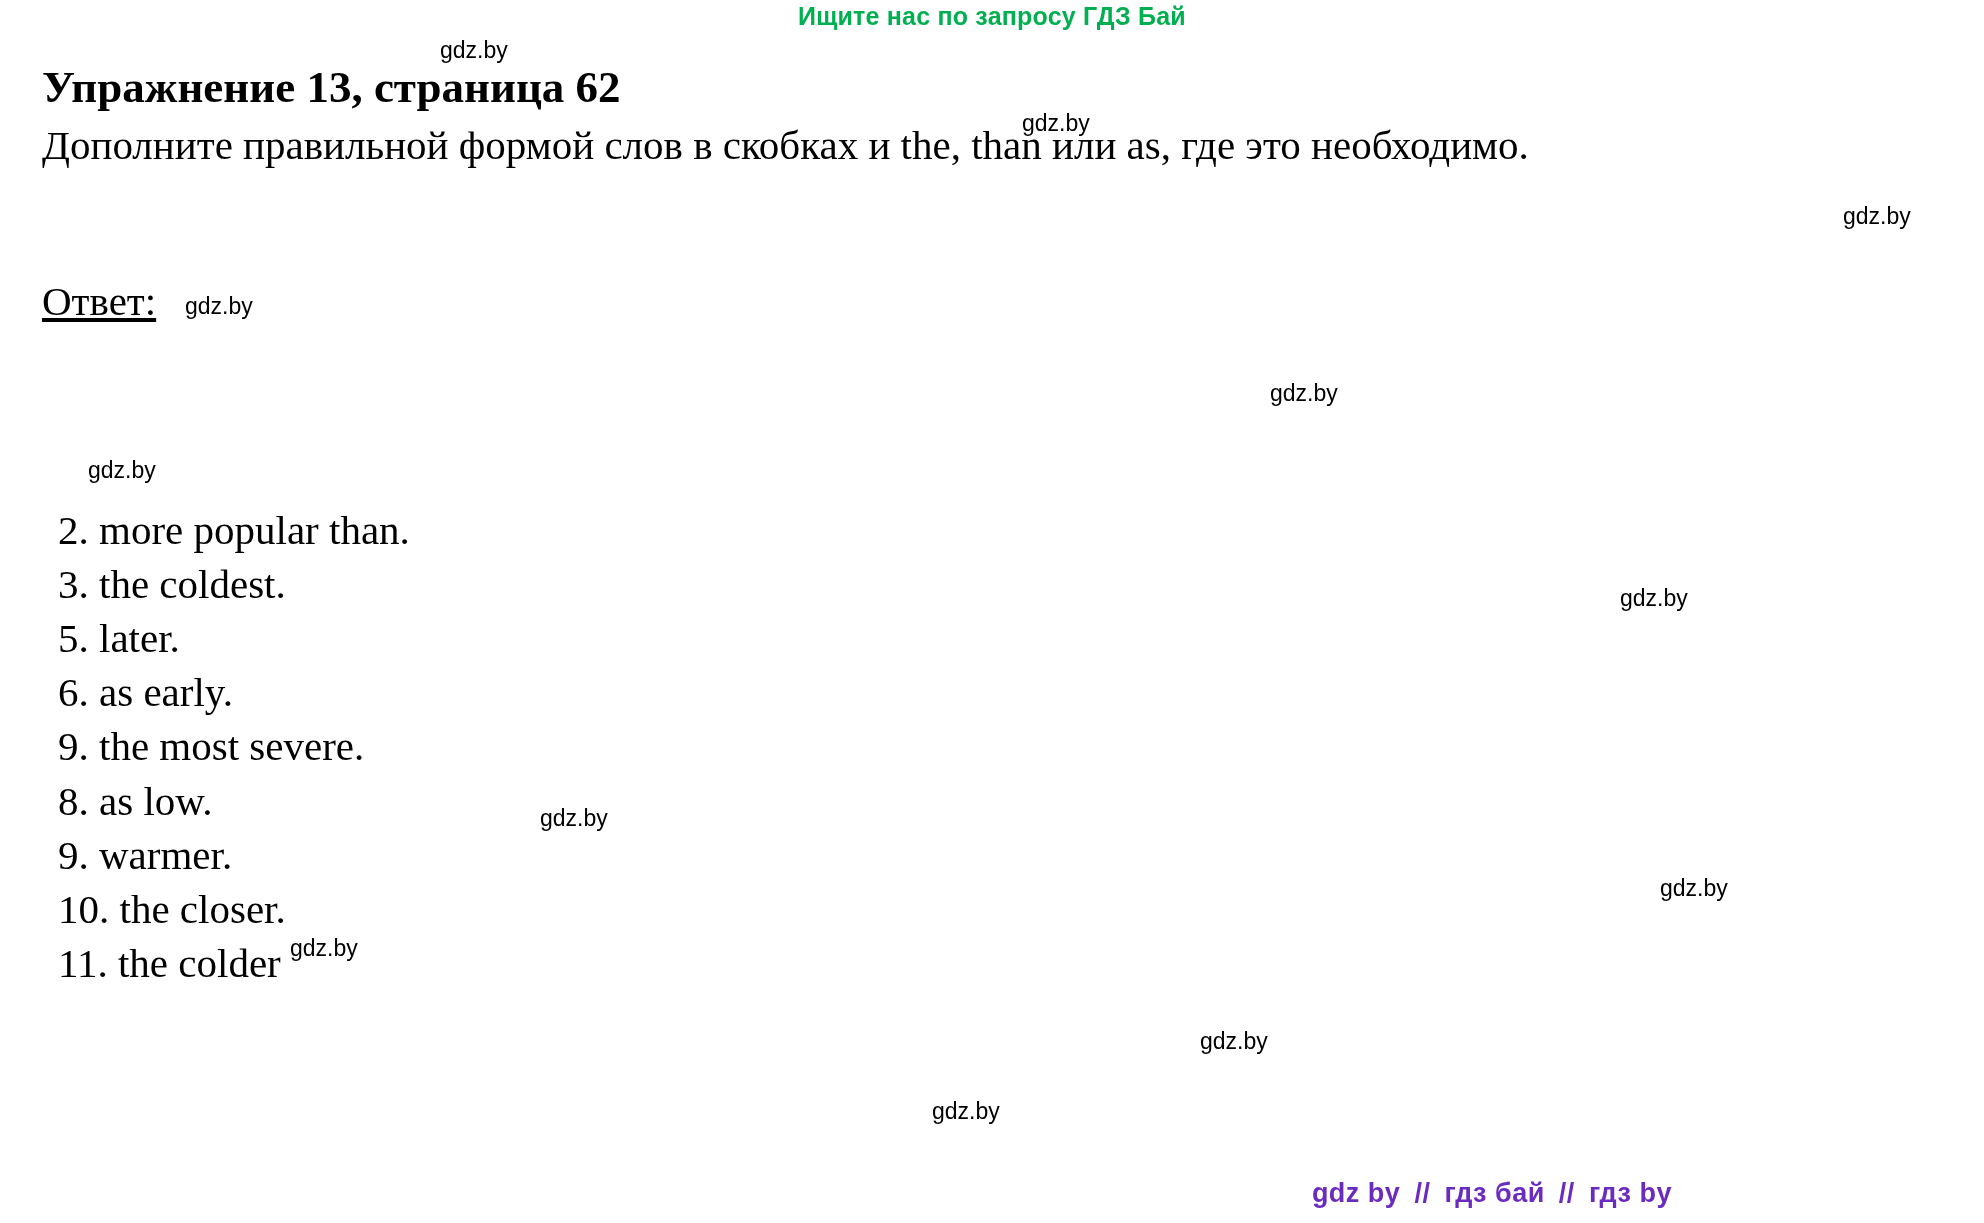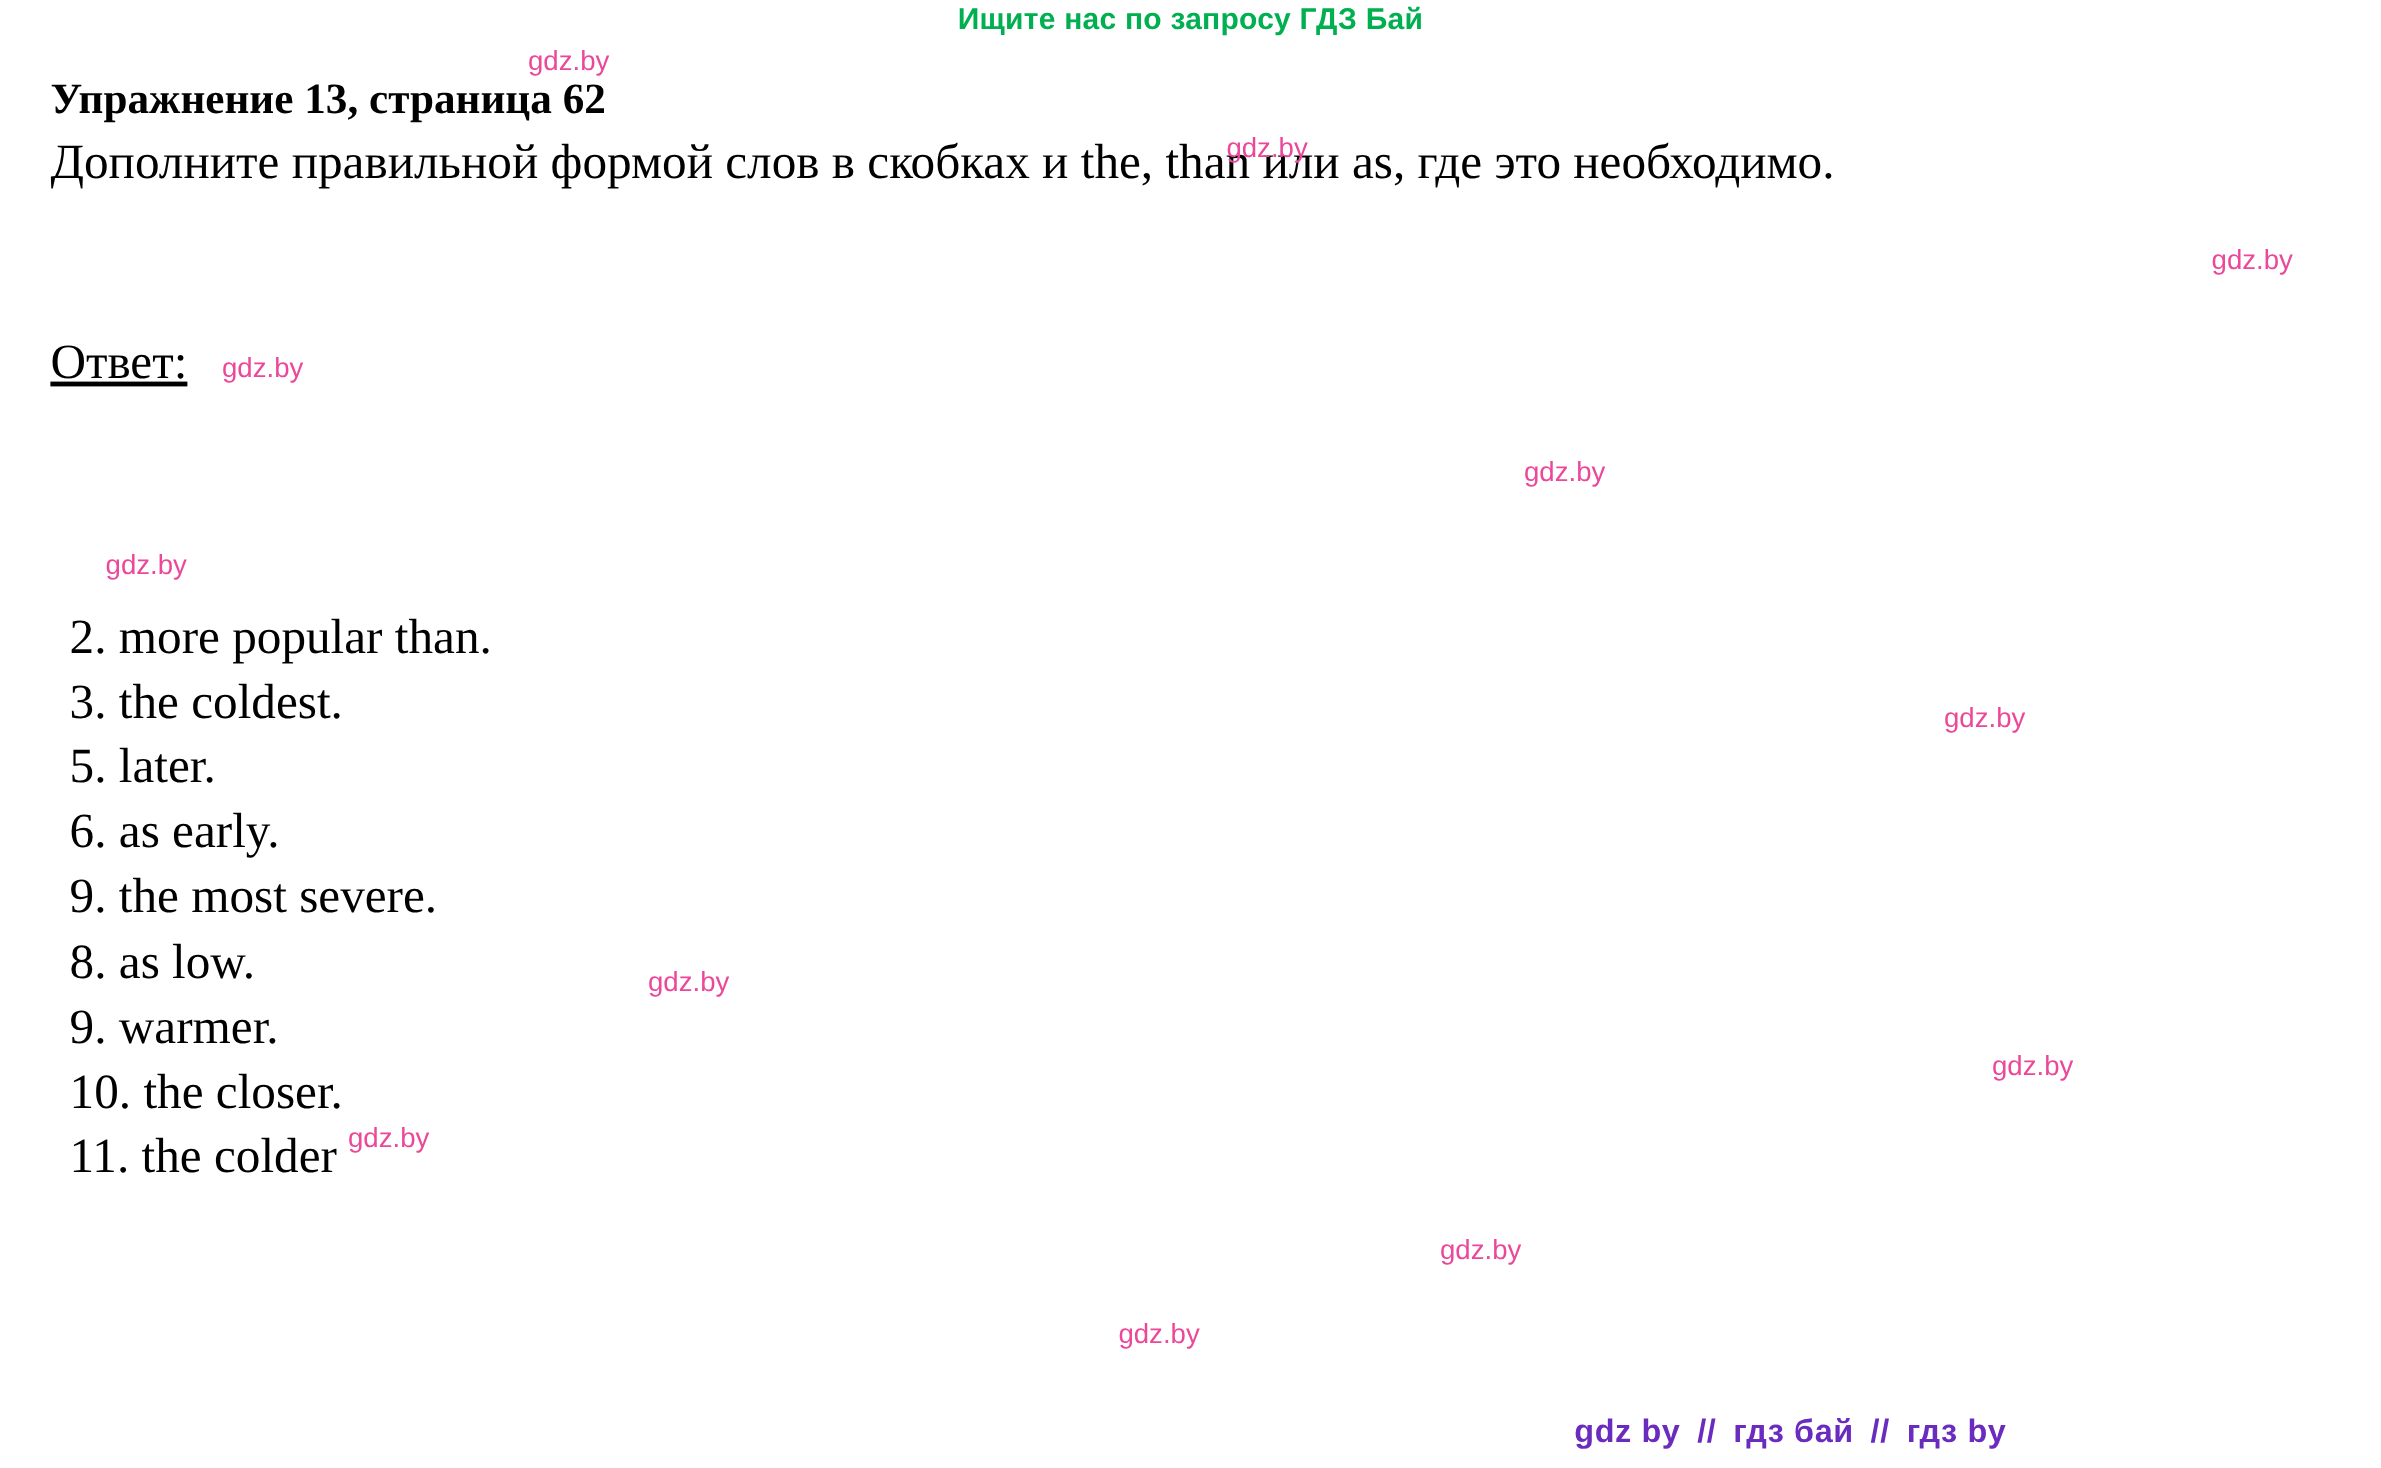--- a/index.html
+++ b/index.html
@@ -39,21 +39,21 @@
 
   .content {
     position: absolute;
     left: 42px;
     top: 62px;
     width: 1900px;
   }
 
   .ex-title {
     font-family: "Liberation Serif", serif;
-    font-size: 36px;
+    font-size: 45px;
     font-weight: bold;
     line-height: 1.15;
     margin: 0 0 6px 0;
     white-space: nowrap;
   }
 
   .task {
     font-family: "Liberation Serif", serif;
     font-size: 41px;
     line-height: 1.25;
@@ -87,21 +87,21 @@
     font-family: "Liberation Serif", serif;
     font-size: 41px;
     line-height: 1.32;
     white-space: nowrap;
   }
 
   .wm {
     position: absolute;
     font-family: "Liberation Sans", sans-serif;
     font-size: 23px;
-    color: #ec4899;
+    color: #000000;
     white-space: nowrap;
     pointer-events: none;
   }
 
   .footer {
     position: absolute;
     bottom: 14px;
     left: 0;
     width: 1672px;
     text-align: right;

